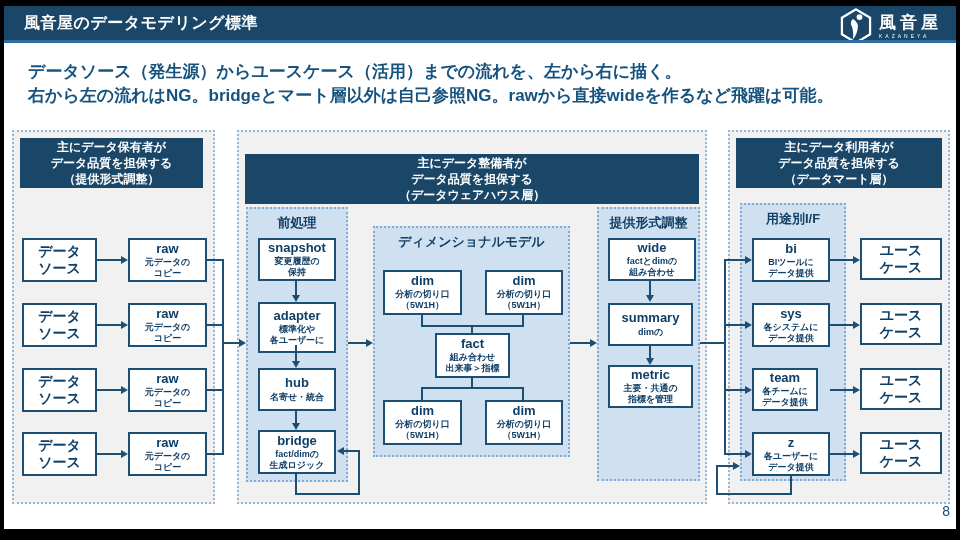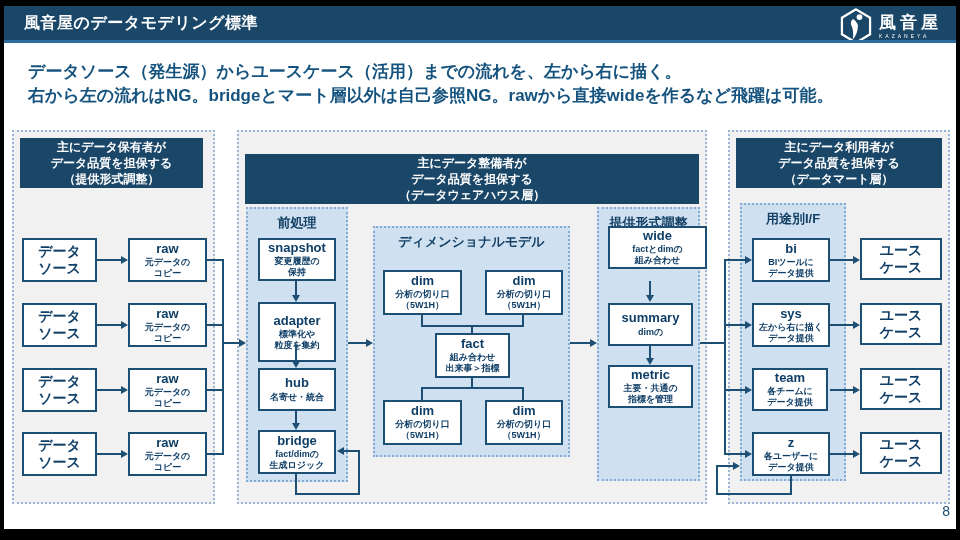--- a/index.html
+++ b/index.html
@@ -119,24 +119,24 @@
     <div class="nt">raw</div>
     <div class="ns">元データの
 コピー</div>
   </div>
 
 <div class="abs node" style="left:258px;top:238px;width:78px;height:43px;">
     <div class="nt">snapshot</div>
     <div class="ns">変更履歴の
 保持</div>
   </div>
-<div class="abs node" style="left:258px;top:302px;width:78px;height:60px;">
+<div class="abs node" style="left:258px;top:302px;width:78px;height:51px;">
     <div class="nt">adapter</div>
     <div class="ns">標準化や
-粒度を集約</div>
+各ユーザーに</div>
   </div>
 <div class="abs node" style="left:258px;top:368px;width:78px;height:43px;">
     <div class="nt">hub</div>
     <div class="ns">名寄せ・統合</div>
   </div>
 <div class="abs node" style="left:258px;top:430px;width:78px;height:44px;">
     <div class="nt">bridge</div>
     <div class="ns">fact/dimの
 生成ロジック</div>
   </div>
@@ -160,21 +160,21 @@
     <div class="nt">dim</div>
     <div class="ns">分析の切り口
 （5W1H）</div>
   </div>
 <div class="abs node" style="left:485px;top:400px;width:78px;height:45px;">
     <div class="nt">dim</div>
     <div class="ns">分析の切り口
 （5W1H）</div>
   </div>
 
-<div class="abs node" style="left:608px;top:226px;width:99px;height:43px;">
+<div class="abs node" style="left:608px;top:238px;width:88px;height:43px;">
     <div class="nt">wide</div>
     <div class="ns">factとdimの
 組み合わせ</div>
   </div>
 <div class="abs node" style="left:608px;top:303px;width:85px;height:43px;">
     <div class="nt">summary</div>
     <div class="ns">dimの</div>
   </div>
 <div class="abs node" style="left:608px;top:365px;width:85px;height:43px;">
     <div class="nt">metric</div>
@@ -182,24 +182,24 @@
 指標を管理</div>
   </div>
 
 <div class="abs node" style="left:752px;top:238px;width:78px;height:44px;">
     <div class="nt">bi</div>
     <div class="ns">BIツールに
 データ提供</div>
   </div>
 <div class="abs node" style="left:752px;top:303px;width:78px;height:44px;">
     <div class="nt">sys</div>
-    <div class="ns">左から右に描く
+    <div class="ns">各システムに
 データ提供</div>
   </div>
-<div class="abs node" style="left:752px;top:368px;width:76px;height:43px;">
+<div class="abs node" style="left:752px;top:368px;width:66px;height:43px;">
     <div class="nt">team</div>
     <div class="ns">各チームに
 データ提供</div>
   </div>
 <div class="abs node" style="left:752px;top:432px;width:78px;height:44px;">
     <div class="nt">z</div>
     <div class="ns">各ユーザーに
 データ提供</div>
   </div>
 

